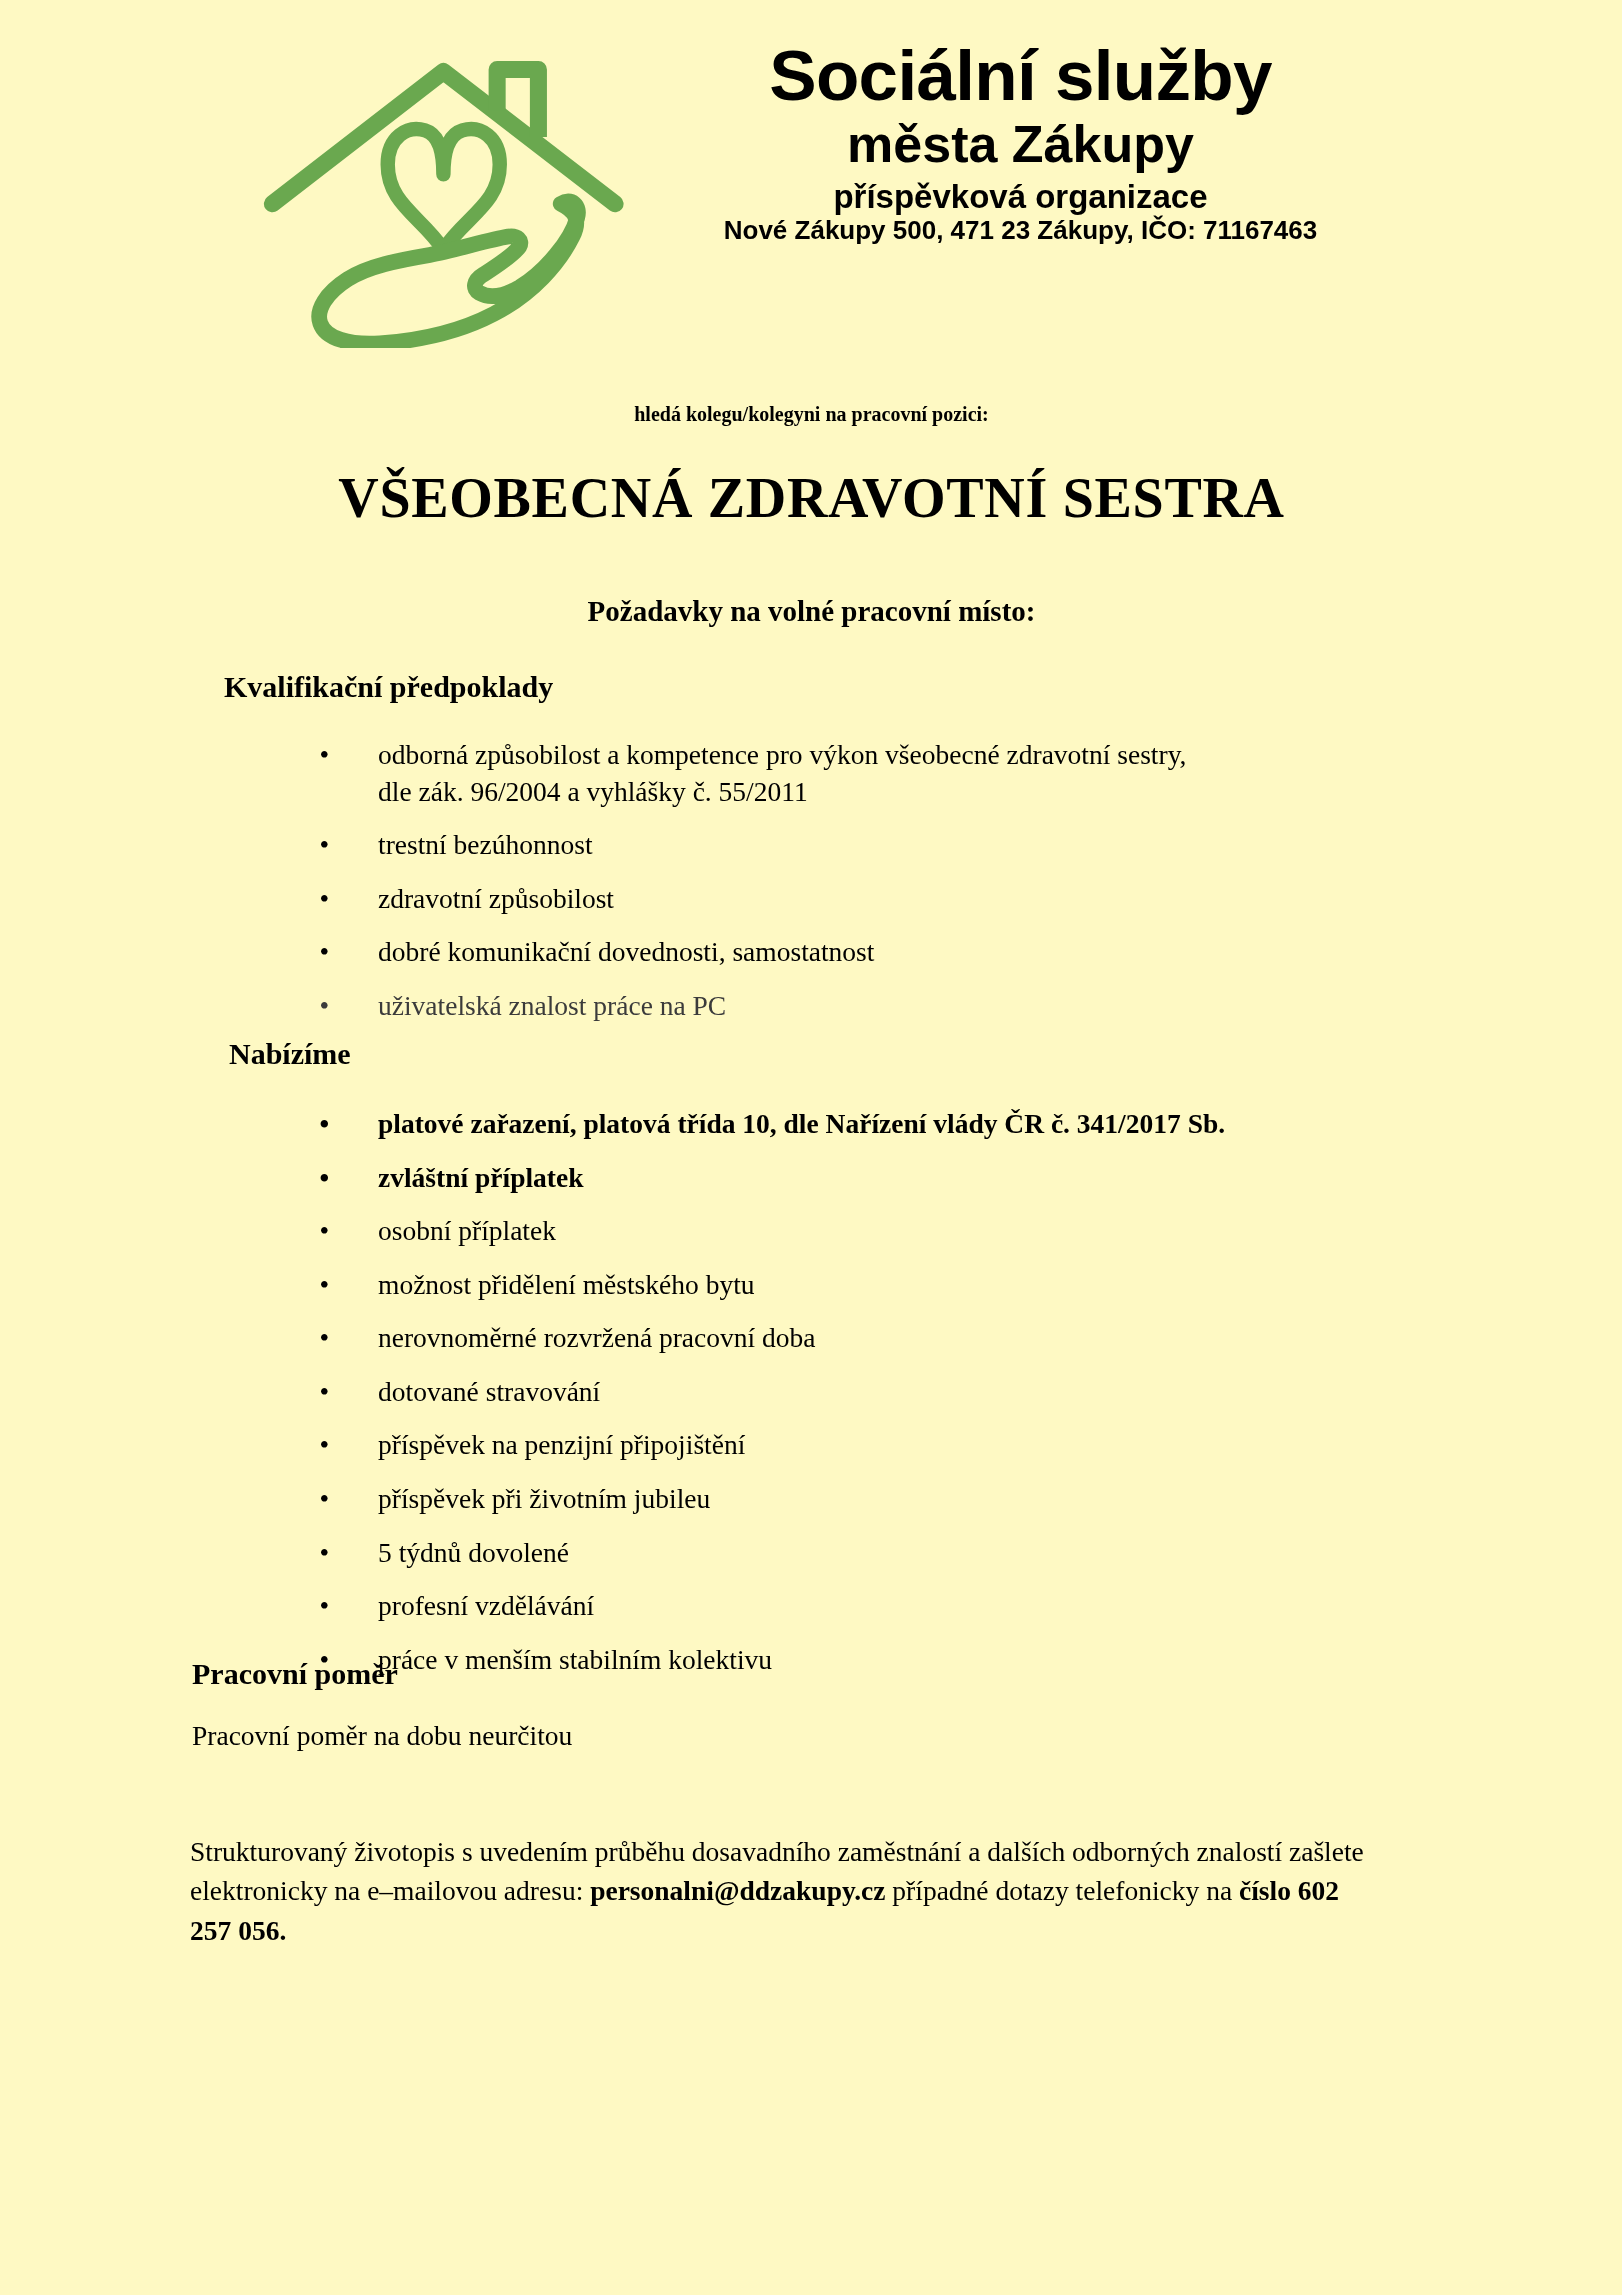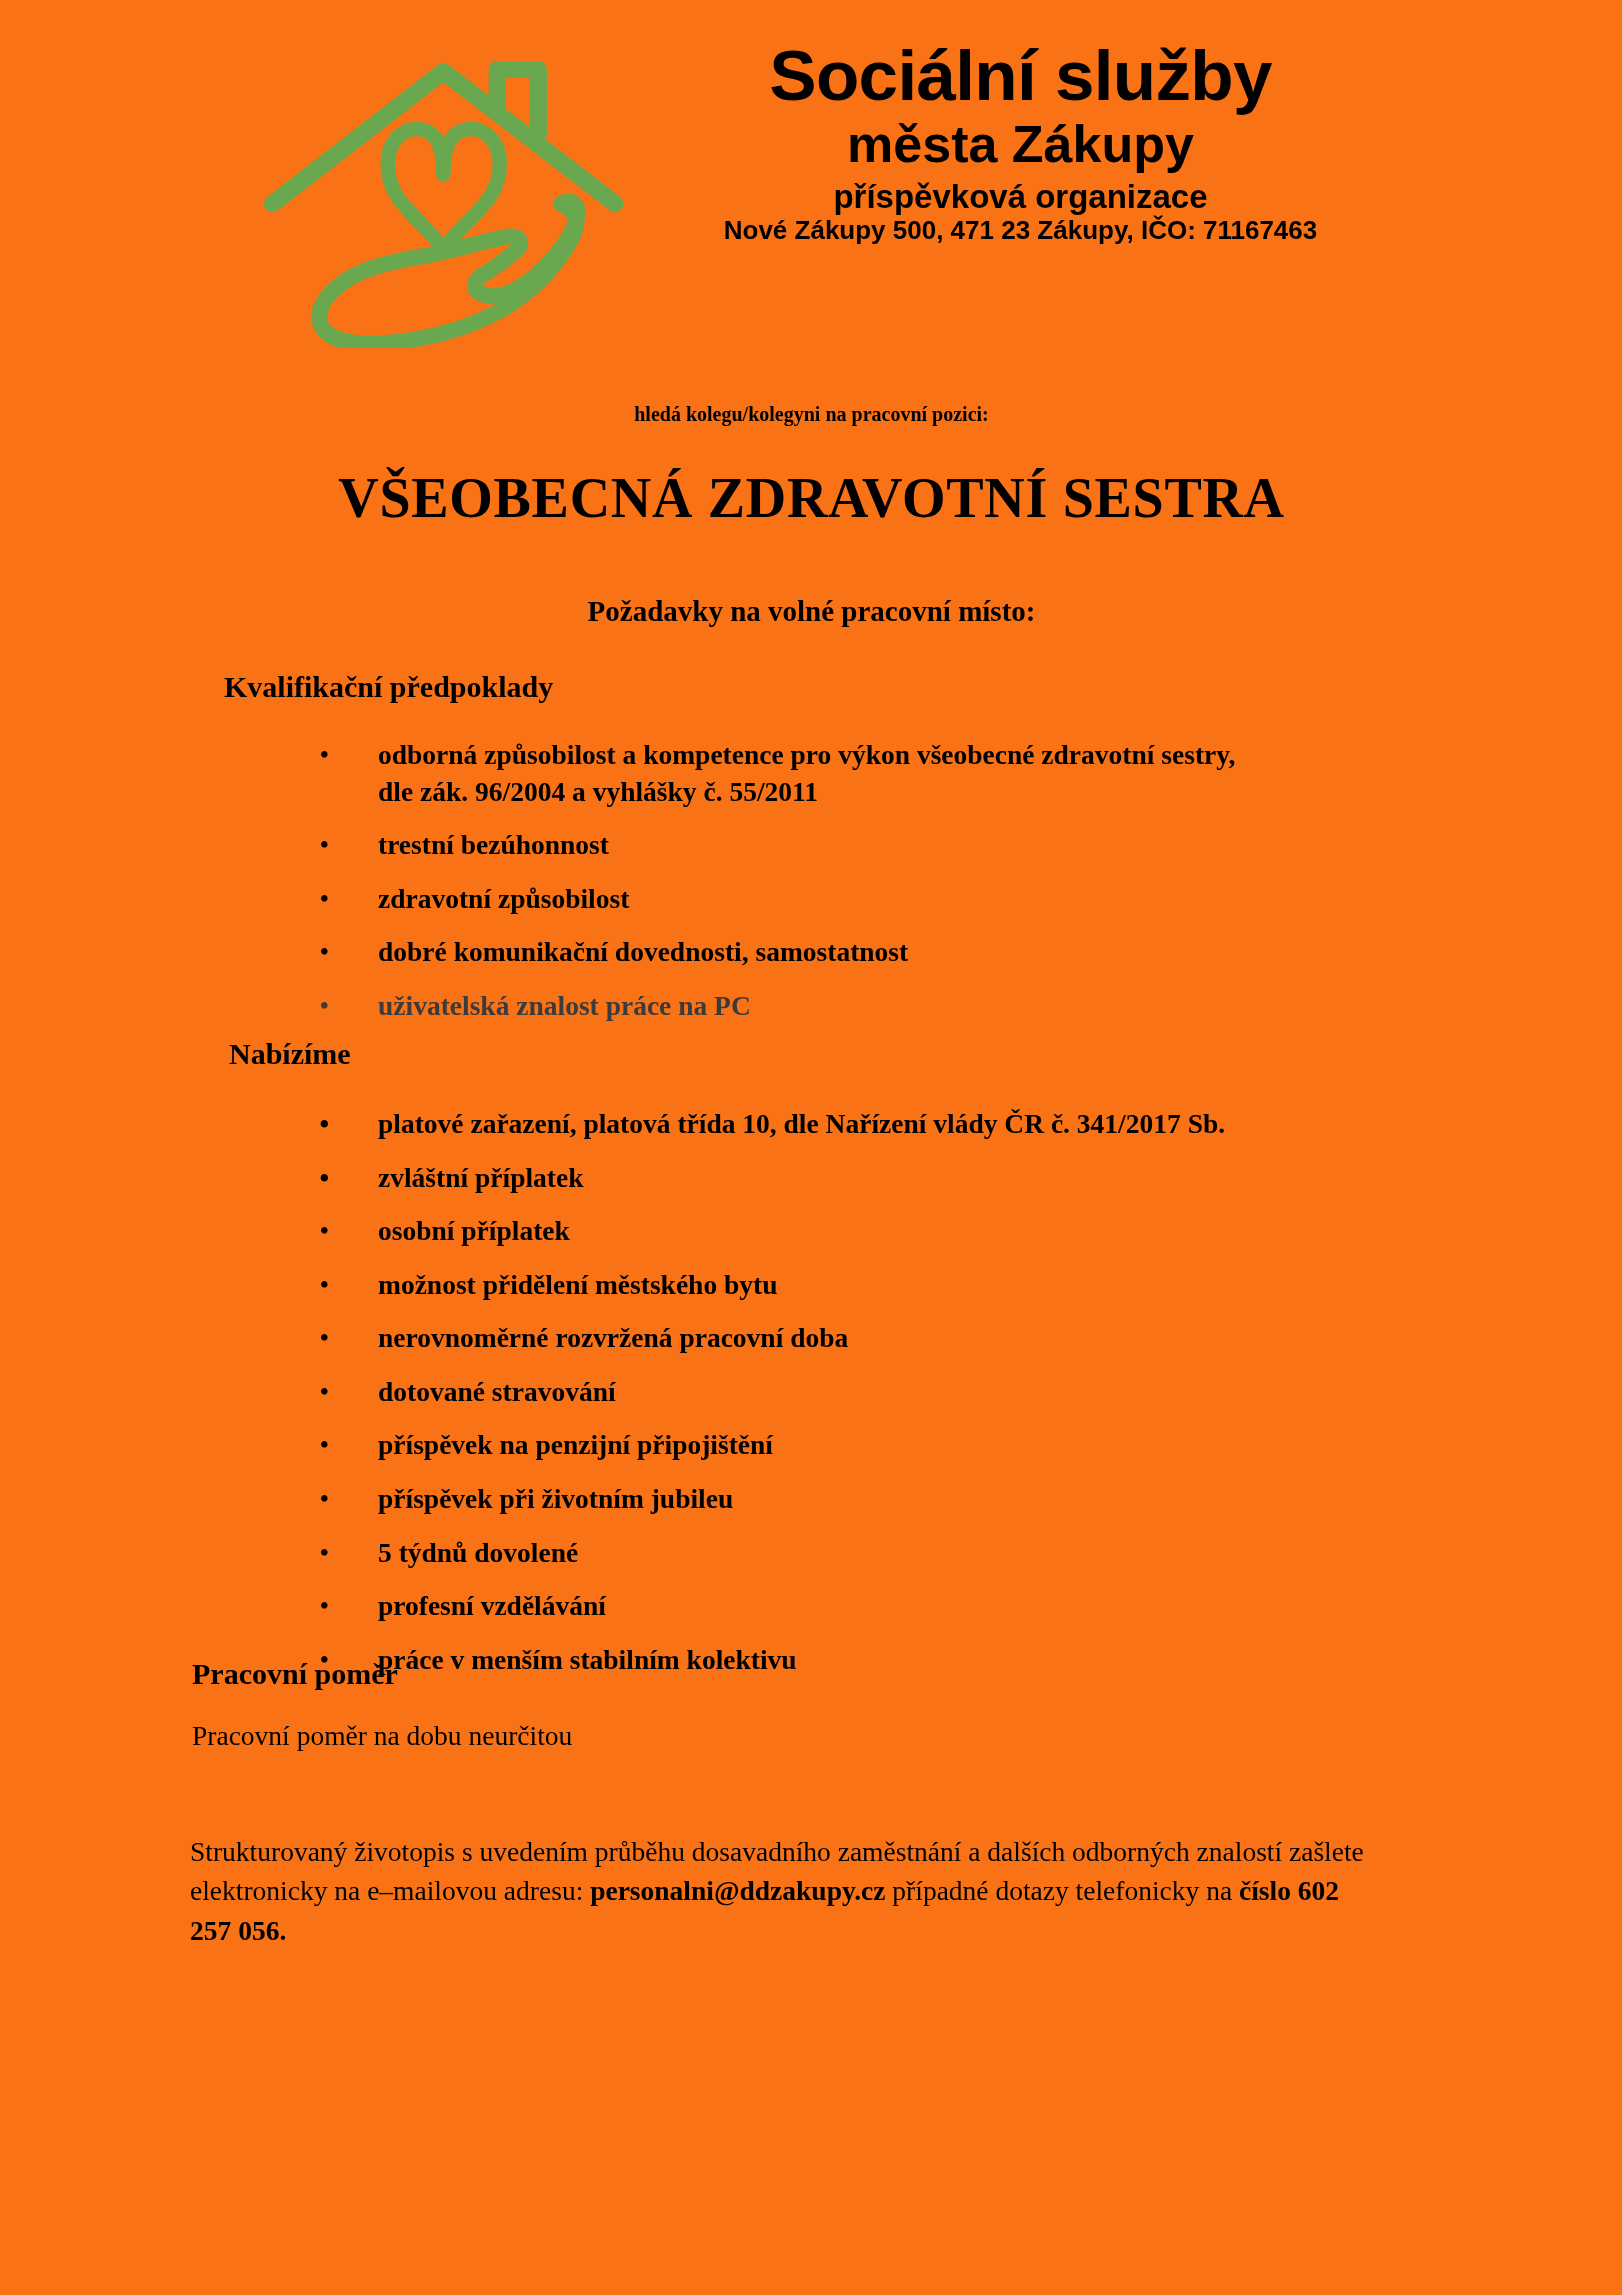--- a/index.html
+++ b/index.html
@@ -13,21 +13,21 @@
     font-family: "Liberation Serif", "DejaVu Serif", serif;
     color: #000000;
     position: relative;
     overflow: hidden;
   }
 
   .page {
     position: relative;
     width: 1623px;
     height: 2295px;
-    background: #f97316;
+    background: #fef9c3;
   }
 
   
   .header {
     position: absolute;
     left: 0;
     top: 33px;
     width: 1623px;
     height: 308px;
   }
@@ -127,21 +127,21 @@
   }
   .bullet-item .dot {
     position: absolute;
     left: 6.5px;
     top: 0;
     font-size: 27.5px;
     line-height: 1.33;
   }
   .bullet-item.bold { font-weight: bold; }
   .bullet-item.dim  { color: #3b3b3b; }
-  .bullet-item .wrap-line { display: block; font-weight: bold; }
+  .bullet-item .wrap-line { display: block; }
 
   
   .employment-lines {
     position: absolute;
     left: 192px;
     top: 1716px;
     width: 1243px;
     font-size: 27.5px;
     line-height: 1.42;
   }

